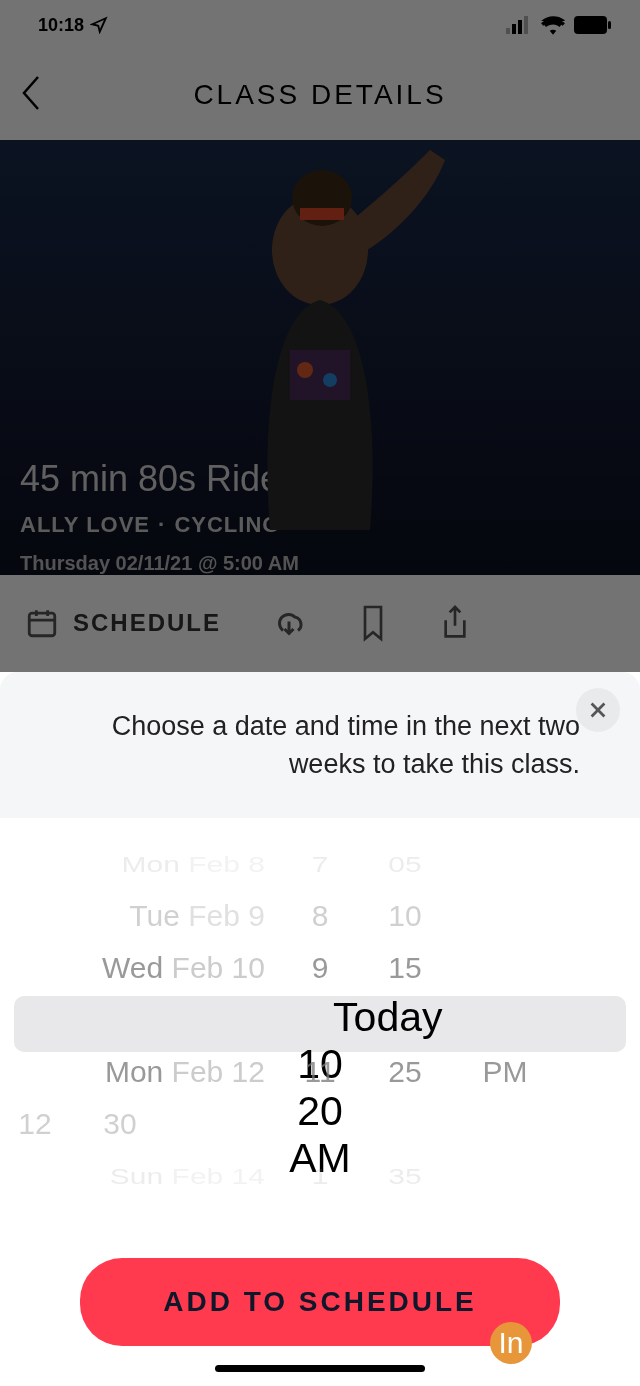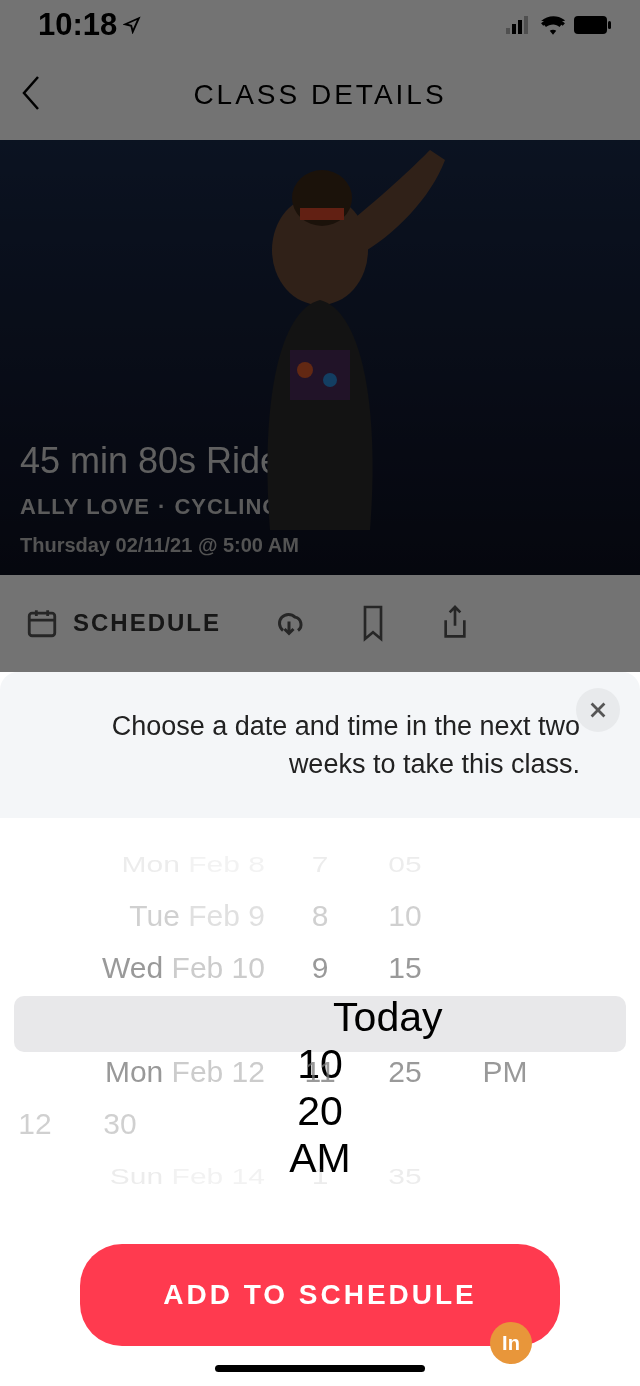--- a/index.html
+++ b/index.html
@@ -1,32 +1,32 @@
 <!DOCTYPE html>
 <html><head>
 <meta charset="utf-8">
 <style>
   * { box-sizing: border-box; margin: 0; padding: 0; }
   html, body { width: 640px; height: 1386px; font-family: -apple-system, Helvetica, Arial, sans-serif; background: #fff; overflow: hidden; position: relative; }
 
-  .status-bar { height: 50px; display: flex; justify-content: space-between; align-items: center; padding: 0 28px 0 38px; font-weight: 600; font-size: 31px; }
+  .status-bar { height: 50px; display: flex; justify-content: space-between; align-items: center; padding: 0 28px 0 38px; font-weight: 600; font-size: 18px; }
   .status-left { display: flex; align-items: center; gap: 6px; }
   .status-right { display: flex; align-items: center; gap: 8px; }
   .loc-icon { width: 18px; height: 18px; }
 
   .nav-header { height: 90px; display: flex; align-items: center; justify-content: center; position: relative; }
   .nav-back { position: absolute; left: 20px; top: 50%; transform: translateY(-50%); }
   .nav-title { font-size: 28px; font-weight: 400; letter-spacing: 3px; color: #000; }
 
   .hero { height: 435px; background: linear-gradient(to bottom, #1a2a4a 0%, #0d1020 100%); position: relative; color: #e6e6e6; padding: 0 20px; display:flex; flex-direction:column; justify-content:flex-end; }
   .hero .instructor { position:absolute; top:10px; left:50%; transform:translateX(-50%); width:260px; height:380px; }
   .class-title { font-size: 36px; color: #d6d6d6; font-weight: 400; margin-bottom: 12px; }
   .meta-row { font-size: 22px; font-weight:700; color:#c9c9c9; letter-spacing:1px; margin-bottom:14px;}
   .meta-row .dot { margin:0 8px; }
-  .class-time { font-size: 20px; color:#b8b8b8; margin-bottom: 18px; font-weight:600;}
+  .class-time { font-size: 20px; color:#b8b8b8; font-weight:600;}
 
   .action-row { height: 95px; display: flex; align-items: center; gap: 50px; padding: 7px 25px; }
   .sched-group { display:flex; align-items:center; gap:14px;}
   .sched-label { font-size: 24px; font-weight:700; letter-spacing:2px; color:#333;}
   .action-icon { color:#555; }
 
   .dim-overlay { position:absolute; top:0; left:0; width:640px; height:672px; background:rgba(0,0,0,0.55); z-index:5;}
 
   .sheet { position:absolute; left:0; top:672px; width:640px; height:714px; background:#fff; border-radius: 18px 18px 0 0; z-index:10; display:flex; flex-direction:column;}
   .sheet-header { background:#f4f6f8; border-radius:18px 18px 0 0; padding: 36px 60px 34px 60px; text-align:right; position:relative;}
@@ -41,23 +41,23 @@
   .picker-row .col-ampm { width:100px; text-align:center;}
   .picker-row.fade1 { opacity:0.18; transform:scaleY(0.75);}
   .picker-row.fade2 { opacity:0.45;}
   .picker-row.fade3 { opacity:0.75; color:#777;}
   .picker-row.selected { color:#000; font-size:41px; font-weight:500;flex-direction:column;}
   .selection-band { position:absolute; left:14px; right:14px; height:56px; background:#e8e8ea; border-radius:10px; z-index:-1;}
   .col-date .dim { color:#bbb;}
   .picker-row.selected .col-date { font-weight:500; color:#000;}
 
   .cta-area { padding: 0 80px 40px 80px;}
-  .cta-btn { width:100%; height:102px; background:#ff3a4f; border-radius:42px; display:flex; align-items:center; justify-content:center; color:#ffffff; font-size:28px; font-weight:700; letter-spacing:3px;}
+  .cta-btn { width:100%; height:88px; background:#ff3a4f; border-radius:42px; display:flex; align-items:center; justify-content:center; color:#0f172a; font-size:28px; font-weight:700; letter-spacing:3px;}
 
-  .badge { position:absolute; bottom:22px; right:108px; width:42px; height:42px; border-radius:50%; background:#e8963a; display:flex; align-items:center; justify-content:center; color:#fff; font-size:20px; z-index:20;font-weight:bold;}
+  .badge { position:absolute; bottom:22px; right:108px; width:42px; height:42px; border-radius:50%; background:#e8963a; display:flex; align-items:center; justify-content:center; color:#fff; font-size:30px; z-index:20;}
   .home-ind { position:absolute; bottom:14px; left:50%; transform:translateX(-50%); width:210px; height:7px; background:#000; border-radius:4px; z-index:20;}
 </style>
 </head>
 <body>
 
 <div class="status-bar">
   <div class="status-left">
     <span>10:18</span>
     <svg class="loc-icon" viewBox="0 0 24 24" fill="none" stroke="currentColor" stroke-width="2.5">
         <path d="M3 11l18-8-8 18-2-8-8-2z"></path>

